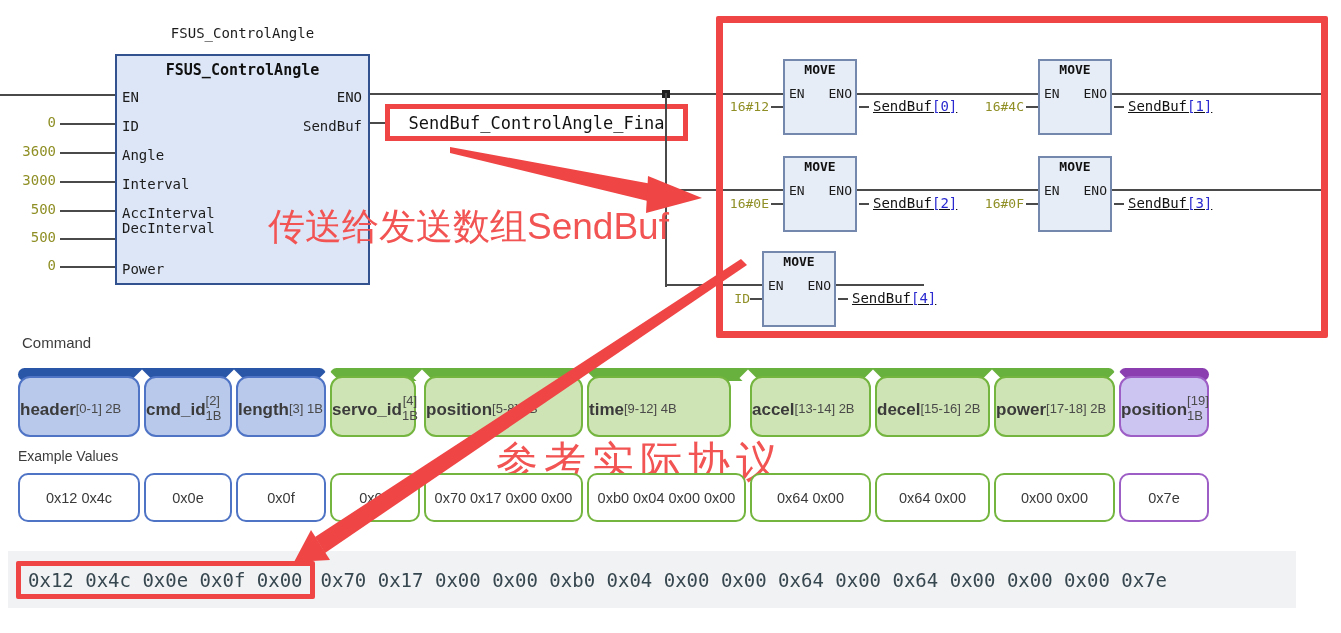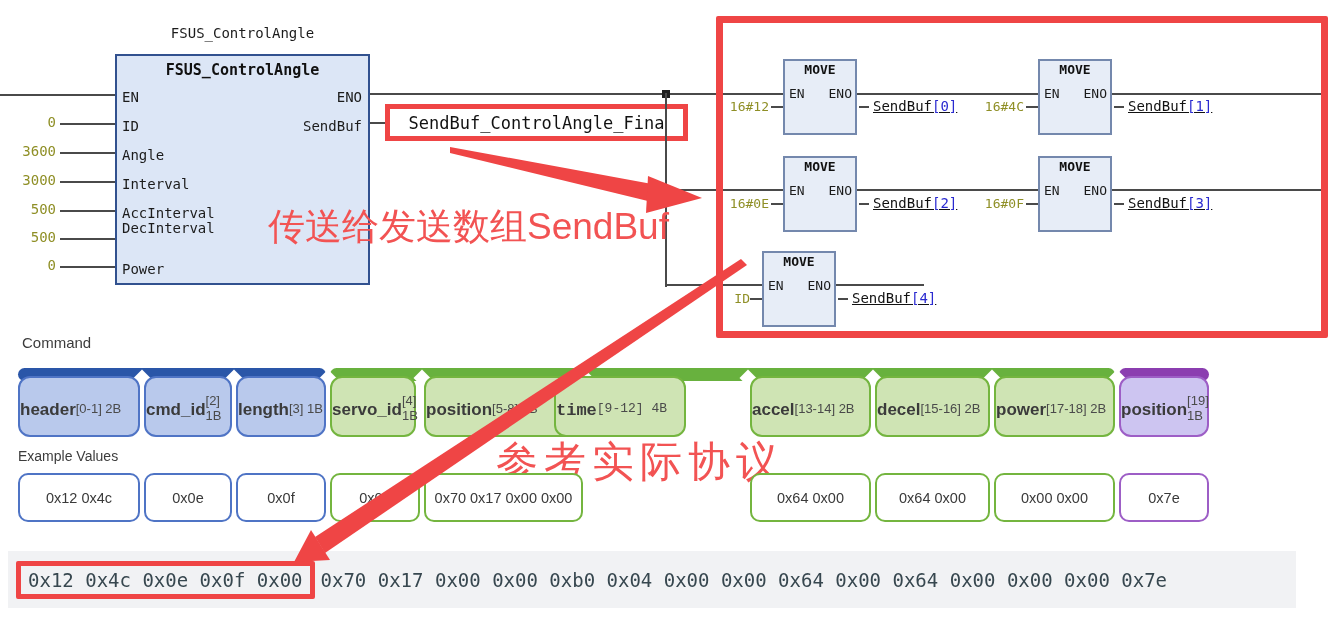--- a/index.html
+++ b/index.html
@@ -198,29 +198,29 @@
       <div class="rg">[0-1] 2B</div>
     </div>
   <div class="cmd-box blue" style="left:144px;width:88px;">
       <div class="nm">cmd_id</div>
       <div class="rg">[2] 1B</div>
     </div>
   <div class="cmd-box blue" style="left:236px;width:90px;">
       <div class="nm">length</div>
       <div class="rg">[3] 1B</div>
     </div>
-  <div class="cmd-box green" style="left:330px;width:86px;">
+  <div class="cmd-box green" style="left:330px;width:86px;text-align:center;">
       <div class="nm">servo_id</div>
       <div class="rg">[4] 1B</div>
     </div>
   <div class="cmd-box green" style="left:424px;width:159px;">
       <div class="nm">position</div>
       <div class="rg">[5-8] 4B</div>
     </div>
-  <div class="cmd-box green" style="left:554px;width:132px;font-family:Liberation Mono, monospace;">
+  <div class="cmd-box green" style="left:587px;width:144px;">
       <div class="nm">time</div>
       <div class="rg">[9-12] 4B</div>
     </div>
   <div class="cmd-box green" style="left:750px;width:121px;">
       <div class="nm">accel</div>
       <div class="rg">[13-14] 2B</div>
     </div>
   <div class="cmd-box green" style="left:875px;width:115px;">
       <div class="nm">decel</div>
       <div class="rg">[15-16] 2B</div>
@@ -233,20 +233,21 @@
       <div class="nm">position</div>
       <div class="rg">[19] 1B</div>
     </div>
 
   <div class="sec-label" style="left:18px;top:448px;font-size:14px;">Example Values</div>
   <div class="ex-box blue" style="left:18px;width:122px;">0x12 0x4c</div>
   <div class="ex-box blue" style="left:144px;width:88px;">0x0e</div>
   <div class="ex-box blue" style="left:236px;width:90px;">0x0f</div>
   <div class="ex-box green" style="left:330px;width:90px;">0x00</div>
   <div class="ex-box green" style="left:424px;width:159px;">0x70 0x17 0x00 0x00</div>
+  <div class="ex-box green" style="left:587px;width:159px;">0xb0 0x04 0x00 0x00</div>
   <div class="ex-box green" style="left:750px;width:121px;">0x64 0x00</div>
   <div class="ex-box green" style="left:875px;width:115px;">0x64 0x00</div>
   <div class="ex-box green" style="left:994px;width:121px;">0x00 0x00</div>
   <div class="ex-box purple" style="left:1119px;width:90px;">0x7e</div>
 
   <div id="strip">
     <div id="strip-redbox">
       <span class="bt">0x12 0x4c 0x0e 0x0f 0x00</span>
     </div>
     <span class="bt" id="strip-rest">0x70 0x17 0x00 0x00 0xb0 0x04 0x00 0x00 0x64 0x00 0x64 0x00 0x00 0x00 0x7e</span>

